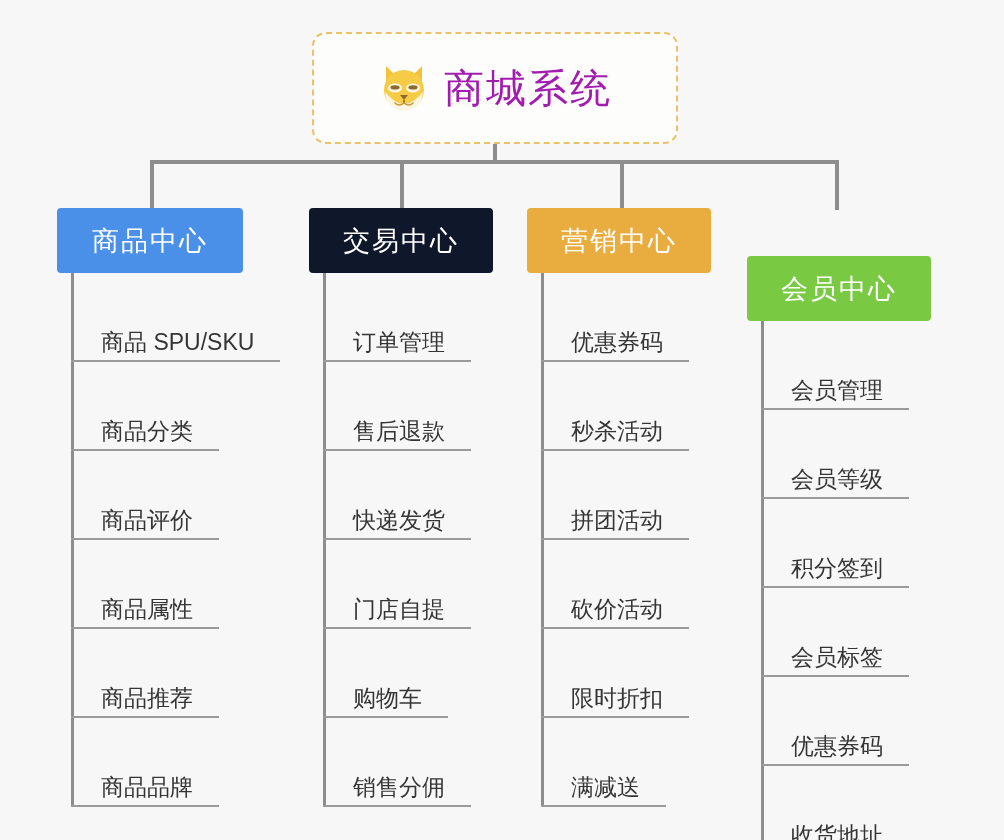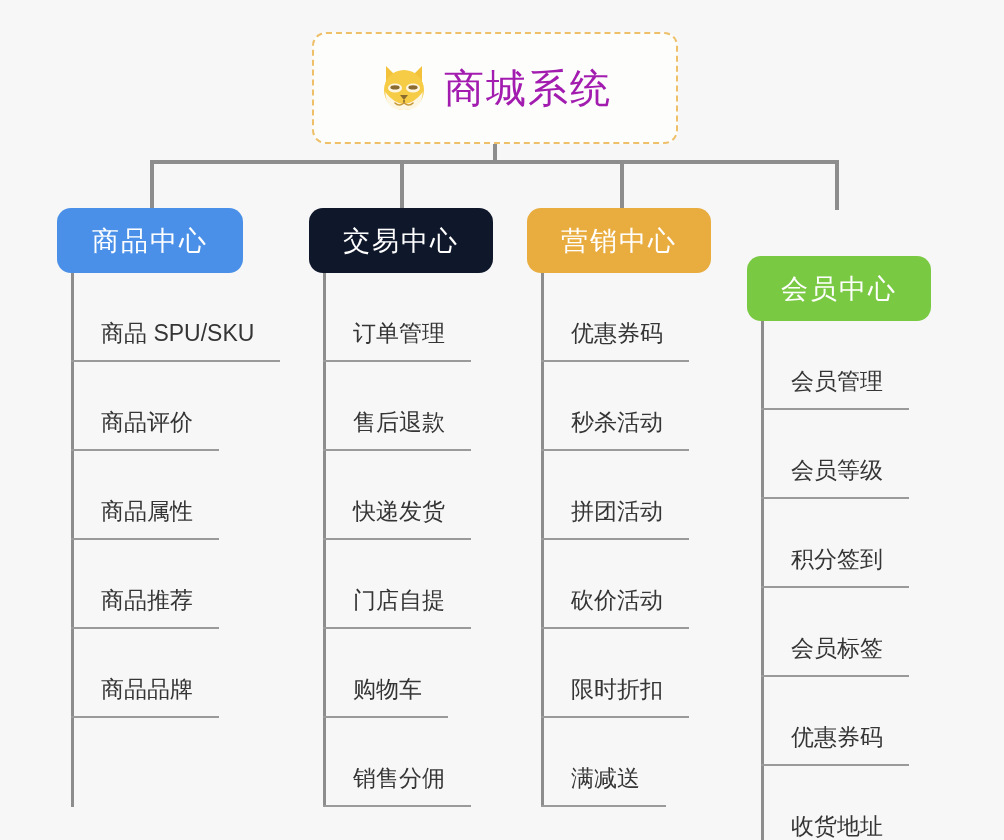--- a/index.html
+++ b/index.html
@@ -74,21 +74,21 @@
     height: 50px;
   }
 
   
   .column {
     position: absolute;
     top: 208px;
   }
   .cat-box {
     height: 65px;
-    border-radius: 14px;
+    border-radius: 4px;
     display: flex;
     align-items: center;
     justify-content: center;
     color: #ffffff;
     font-size: 27px;
     letter-spacing: 2px;
     box-sizing: border-box;
   }
 
   .leaf-list {
@@ -108,21 +108,21 @@
     position: relative;
     margin-left: 14px;
     height: 89px;
     display: flex;
     align-items: flex-end;
     box-sizing: border-box;
   }
   .leaf-inner {
     display: inline-block;
     border-bottom: 2px solid #9a9a9a;
-    padding: 0 26px 14px 30px;
+    padding: 0 26px 5px 30px;
     font-size: 23px;
     color: #353535;
     line-height: 1.1;
     white-space: nowrap;
   }
 </style>
 </head>
 <body>
 
 <div id="mindmap">
@@ -158,20 +158,23 @@
   <div class="column" style="left:57px; width:200px;">
     <div class="cat-box" style="background:#4a90e8; width:186px;">
       <span>商品中心</span>
     </div>
     <div class="leaf-list">
       <div class="spine" style="height:534px;"></div>
       <div class="leaf-item">
           <span class="leaf-inner">商品 SPU/SKU</span>
         </div>
       <div class="leaf-item">
+          <span class="leaf-inner">商品分类</span>
+        </div>
+      <div class="leaf-item">
           <span class="leaf-inner">商品评价</span>
         </div>
       <div class="leaf-item">
           <span class="leaf-inner">商品属性</span>
         </div>
       <div class="leaf-item">
           <span class="leaf-inner">商品推荐</span>
         </div>
       <div class="leaf-item">
           <span class="leaf-inner">商品品牌</span>

